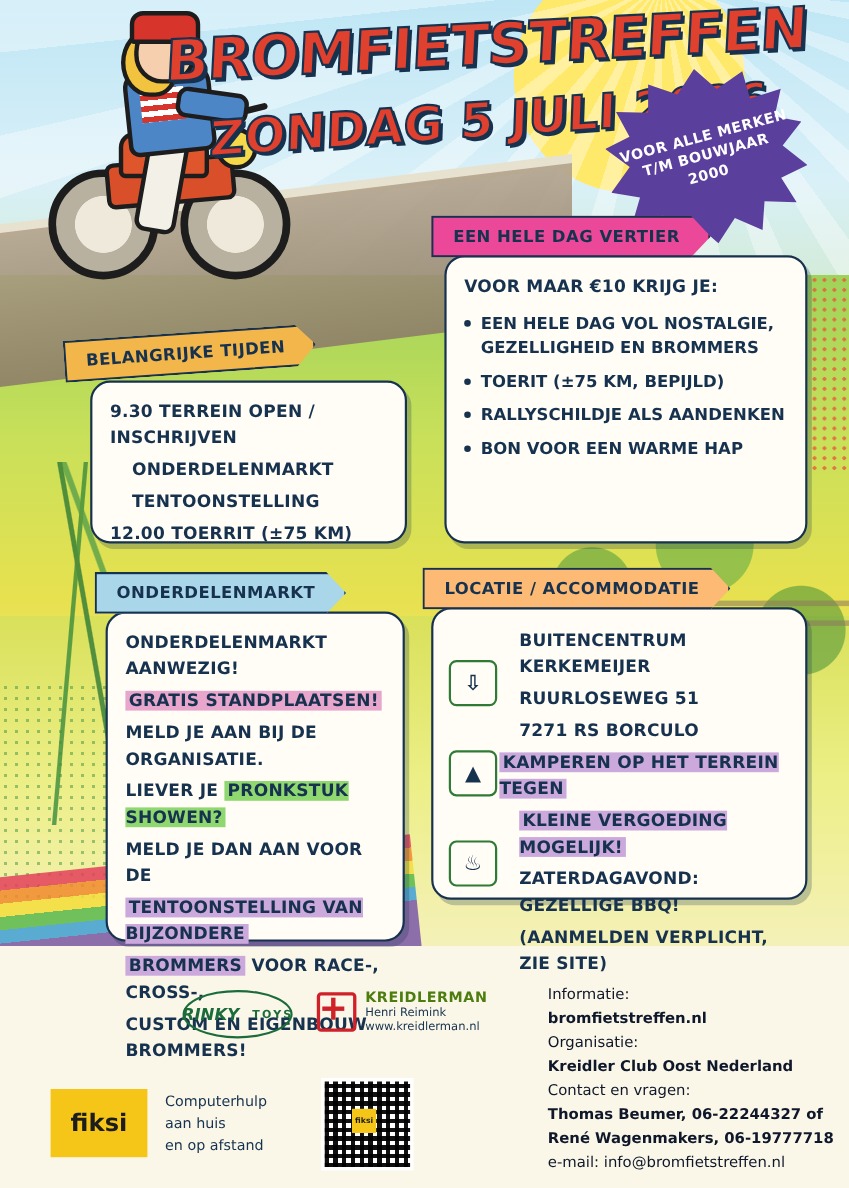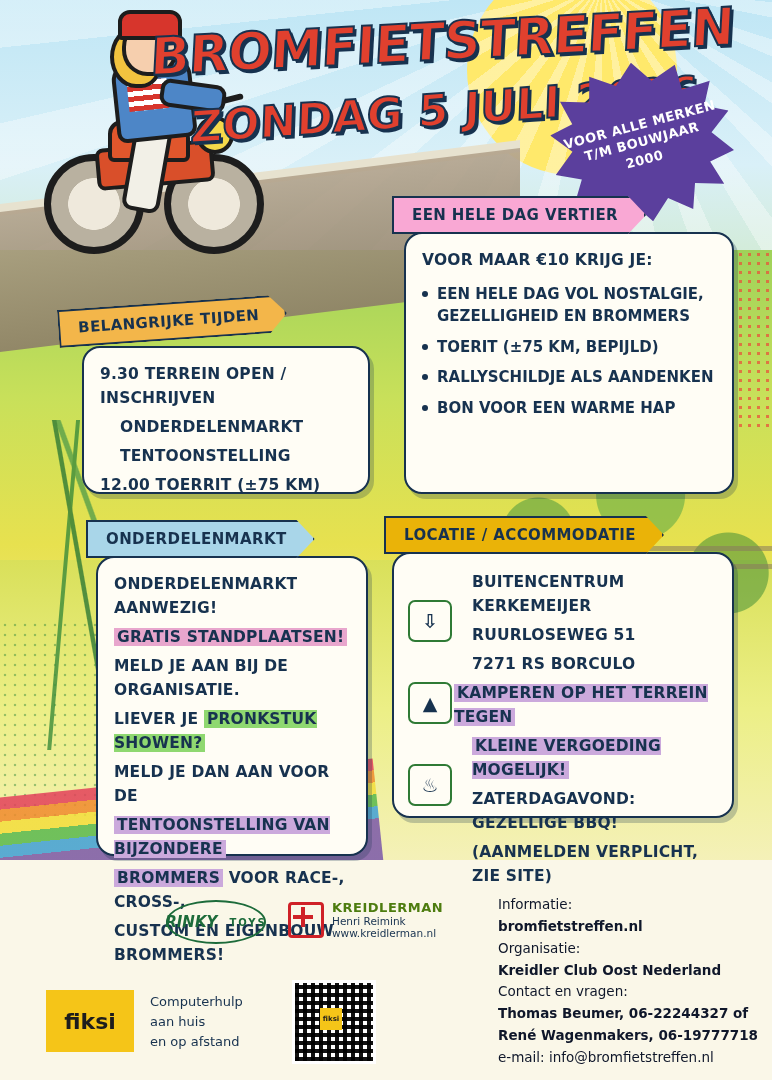--- a/index.html
+++ b/index.html
@@ -251,24 +251,24 @@
     padding: 0 26px 0 18px;
     border: 2.5px solid #17324f;
     color: #17324f;
     font-weight: bold;
     font-size: 15px;
     letter-spacing: .4px;
     clip-path: polygon(0 0, calc(100% - 18px) 0, 100% 50%, calc(100% - 18px) 100%, 0 100%);
     z-index: 5;
     white-space: nowrap;
   }
-  .ribbon.pink   { background: #f9a8d4; }
+  .ribbon.pink   { background: #ec4899; }
   .ribbon.orange { background: #f3b64a; }
   .ribbon.blue   { background: #a9d6e9; }
-  .ribbon.green  { background: #eab308; }
+  .ribbon.green  { background: #fdba74; }
 
   
   .card {
     position: absolute;
     background: #fffdf5;
     border: 2.5px solid #17324f;
     border-radius: 18px;
     box-shadow: 4px 5px 0 rgba(23,50,79,.25);
     padding: 14px 16px;
     box-sizing: border-box;

